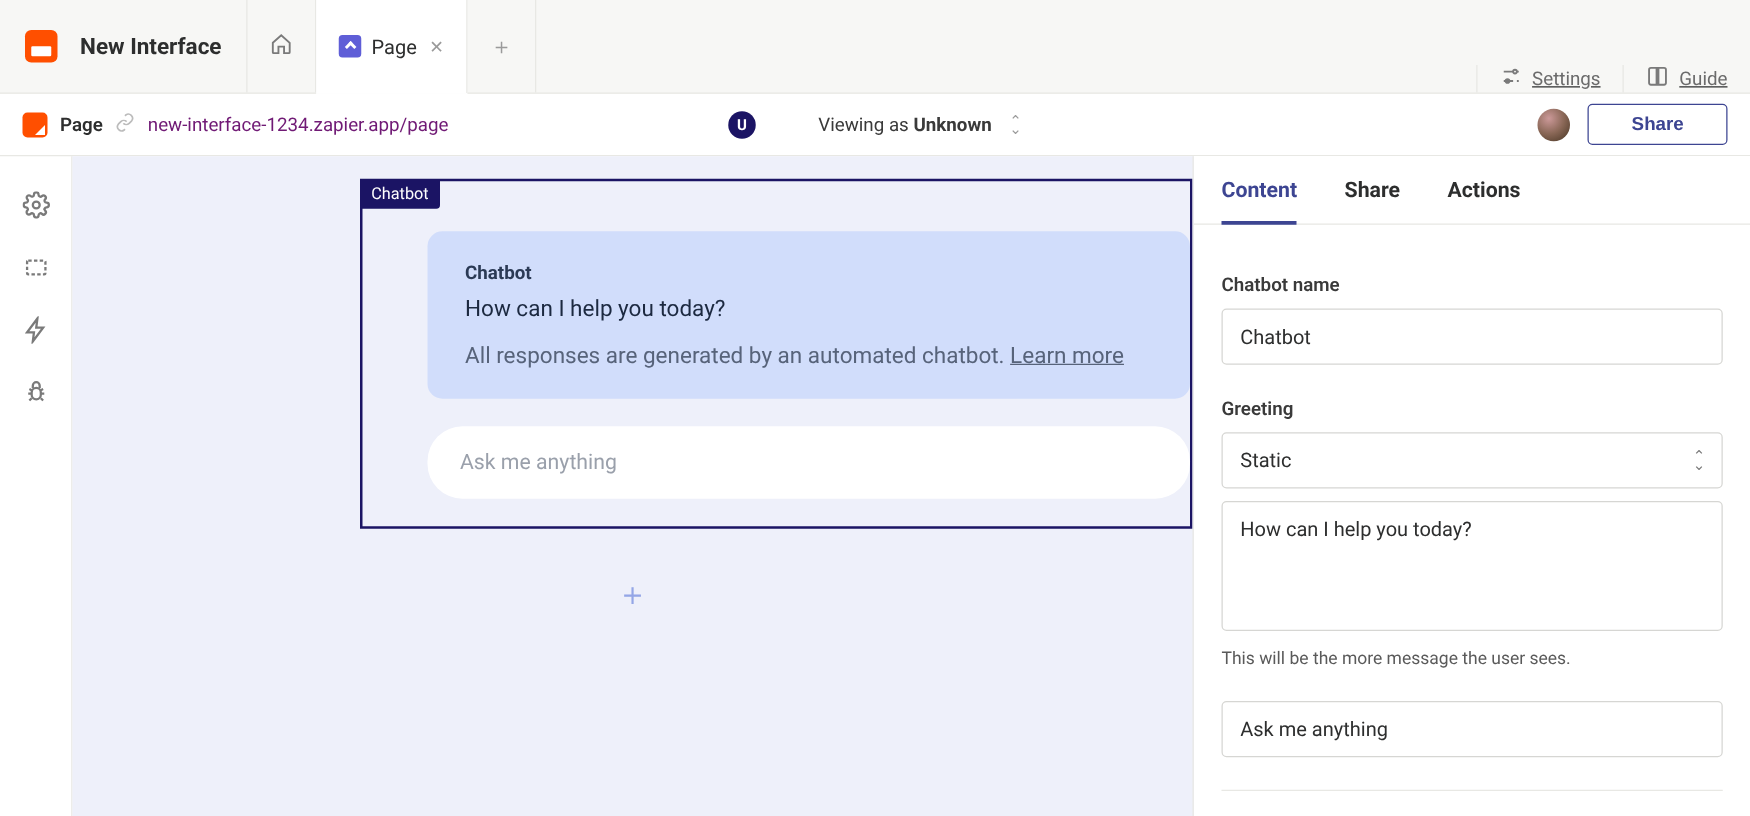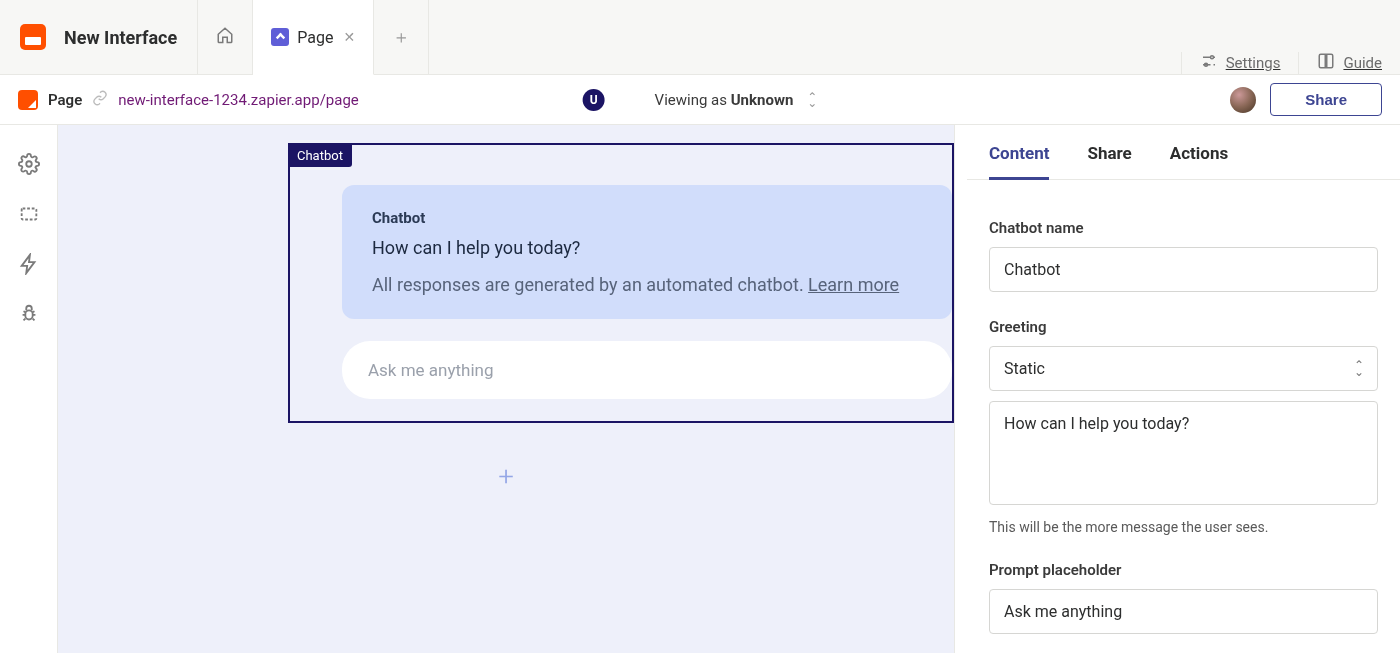--- a/index.html
+++ b/index.html
@@ -46,21 +46,21 @@
     .component-tag { position: absolute; top: -1px; left: -2px; background: #1b1464; color: #fff; font-size: 13px; padding: 4px 9px; border-radius: 0 0 3px 0; }
     .chat-card { margin: 40px 0 0 52px; background: #d1ddfb; border-radius: 12px; padding: 24px 30px 24px 30px; }
     .chat-card-title { font-weight: 700; font-size: 15px; color: #2b3a55; margin-bottom: 10px; }
     .chat-greeting { font-size: 18px; color: #1c2940; margin-bottom: 16px; }
     .chat-disclaimer { font-size: 18px; color: #57637a; }
     .chat-disclaimer a { color: #57637a; text-decoration: underline; }
     .chat-input { margin: 22px 0 22px 52px; background: #fff; border-radius: 28px; height: 58px; display: flex; align-items: center; padding: 0 26px; color: #9aa0ab; font-size: 17px; }
     .add-plus { position: absolute; left: 50%; bottom: 160px; transform: translateX(-50%); color: #94a6e6; font-size: 26px; }
     
     
-    .rpanel { width: 445px; background: #fff; overflow-y: auto; padding-left: 12px; }
+    .rpanel { width: 445px; background: #fff; overflow-y: auto; }
     .rtabs { display: flex; gap: 38px; padding: 18px 22px 0; border-bottom: 1px solid #e8e8e4; }
     .rtab { padding-bottom: 14px; font-size: 17px; font-weight: 700; color: #2d2e2e; cursor: pointer; }
     .rtab.active { color: #3d4592; border-bottom: 3px solid #3d4592; margin-bottom: -1px; }
     .rbody { padding: 22px 22px 30px; }
     .field-label { font-size: 15px; font-weight: 600; color: #3a3a3a; margin-bottom: 10px; display: block; margin-top: 17px; }
     .text-input, .select-input, .textarea-input { width: 100%; border: 1px solid #d6d6d3; border-radius: 4px; padding: 12px 14px; font-size: 16px; font-family: inherit; color: #2d2e2e; background: #fff; }
     .select-wrap { position: relative; }
     .select-caret { position: absolute; right: 14px; top: 50%; transform: translateY(-50%); color: #7a7a7a; font-size: 12px; display: flex; flex-direction: column; line-height: 7px; pointer-events: none; }
     .textarea-input { height: 104px; resize: none; margin-top: 10px; }
     .help-text { font-size: 14px; color: #5a5a5a; margin-top: 10px; }
@@ -200,20 +200,19 @@
           <input class="select-input" readonly="" value="Static" style="">
           <span class="select-caret">
               <span>⌃</span>
               <span>⌄</span>
             </span>
         </div>
         <textarea class="textarea-input" style="">How can I help you today?</textarea>
         <div class="help-text">This will be the more message the user sees.</div>
       </div>
       <div class="field-group">
-        <label class="field-label">Prompt placeholder</label>
         <input class="text-input" value="Ask me anything" style="">
       </div>
       <hr class="divider">
 
     </div>
   </div>
 </div>
 
 </body></html>

